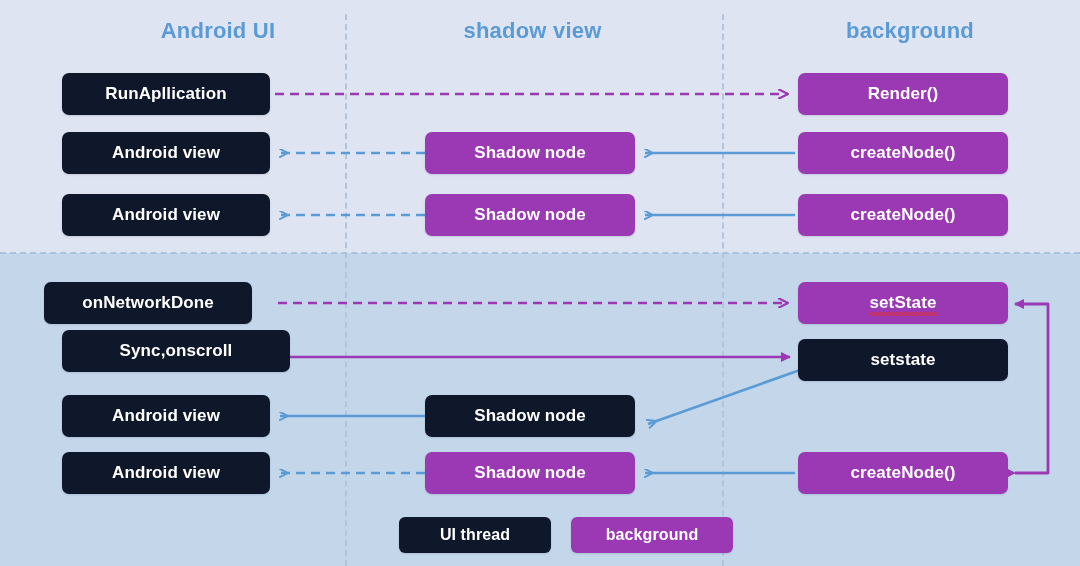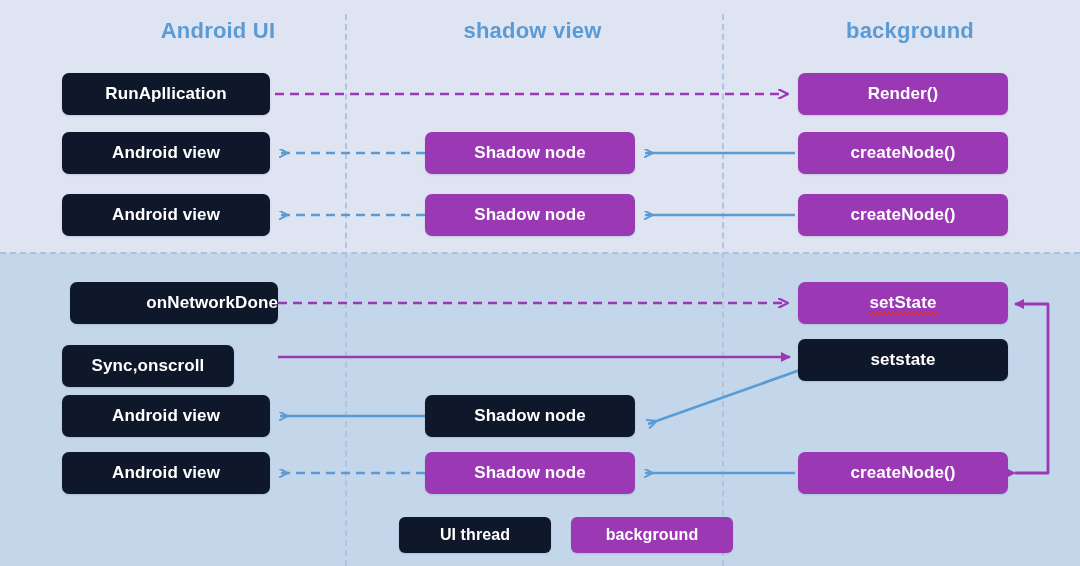--- a/index.html
+++ b/index.html
@@ -214,28 +214,28 @@
   <div class="node blue" style="left:62px;  top:194px; width:208px; height:42px;">
     <span>Android view</span>
   </div>
   <div class="node purple" style="left:425px; top:194px; width:210px; height:42px;">
     <span>Shadow node</span>
   </div>
   <div class="node purple" style="left:798px; top:194px; width:210px; height:42px;">
     <span>createNode()</span>
   </div>
 
-  <div class="node blue" style="left:70px;  top:282px; width:208px; height:42px;justify-content:flex-end;">
+  <div class="node blue" style="left:44px;  top:282px; width:208px; height:42px;">
     <span>onNetworkDone</span>
   </div>
   <div class="node purple" style="left:798px; top:282px; width:210px; height:42px;">
     <span class="squiggle">setState</span>
   </div>
 
-  <div class="node blue" style="left:62px;  top:345px; width:172px; height:42px;">
+  <div class="node blue" style="left:62px;  top:330px; width:228px; height:42px;">
     <span>Sync,onscroll</span>
   </div>
   <div class="node blue" style="left:798px; top:339px; width:210px; height:42px;">
     <span>setstate</span>
   </div>
 
   <div class="node blue" style="left:62px;  top:395px; width:208px; height:42px;">
     <span>Android view</span>
   </div>
   <div class="node blue" style="left:425px; top:395px; width:210px; height:42px;">

